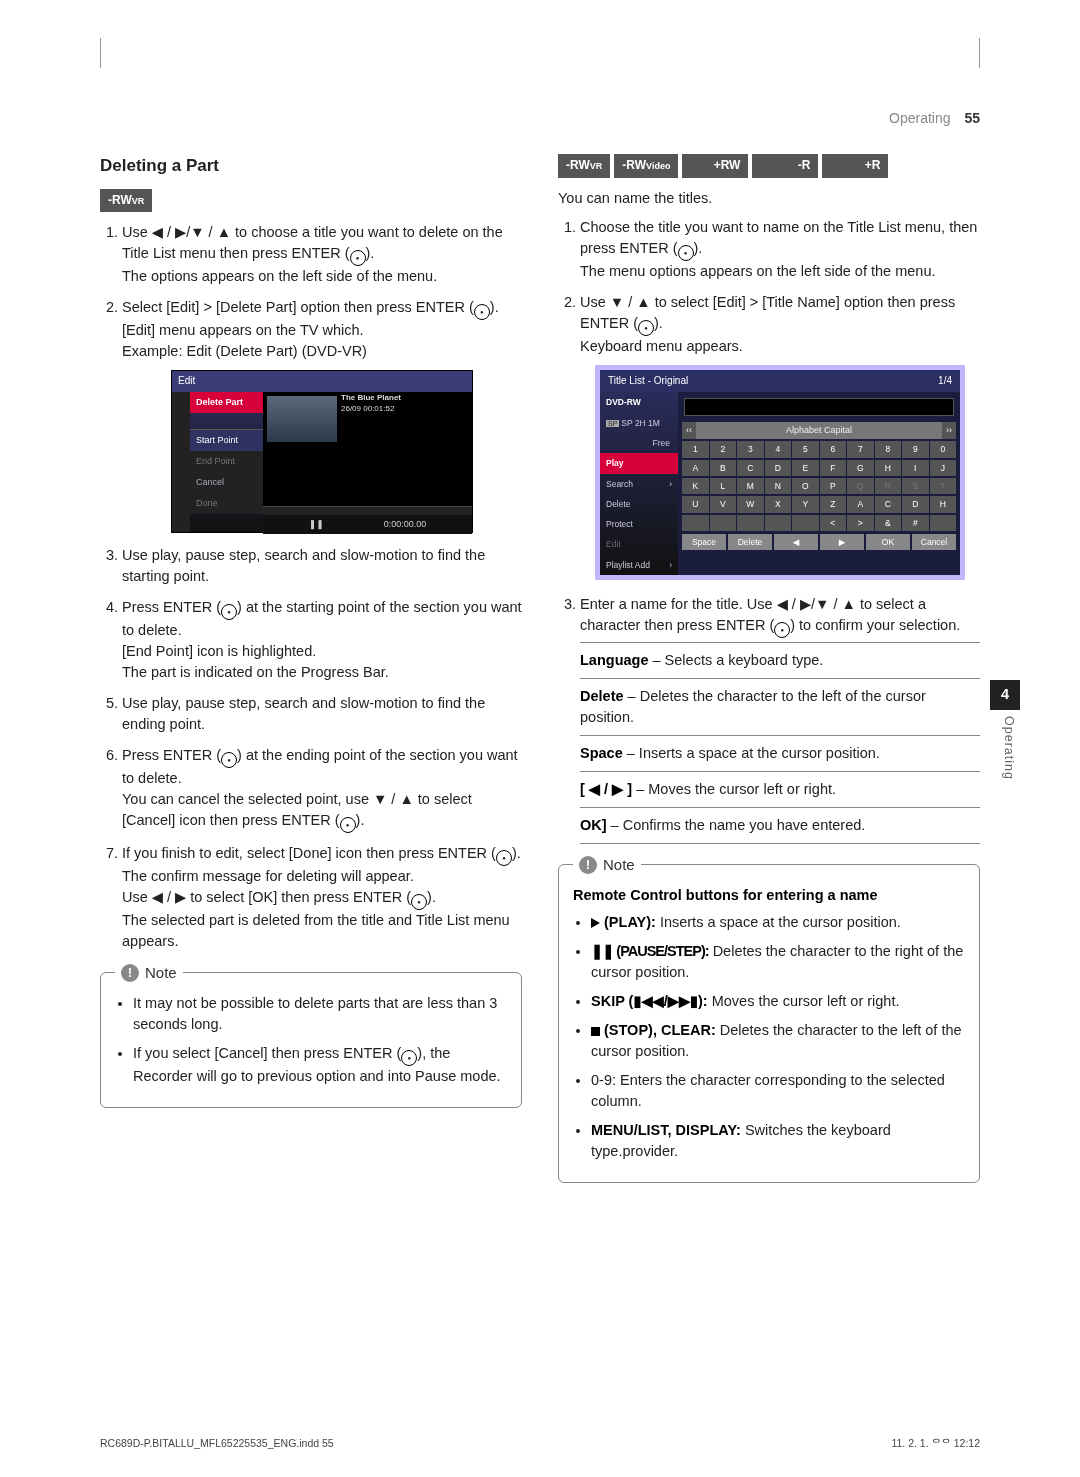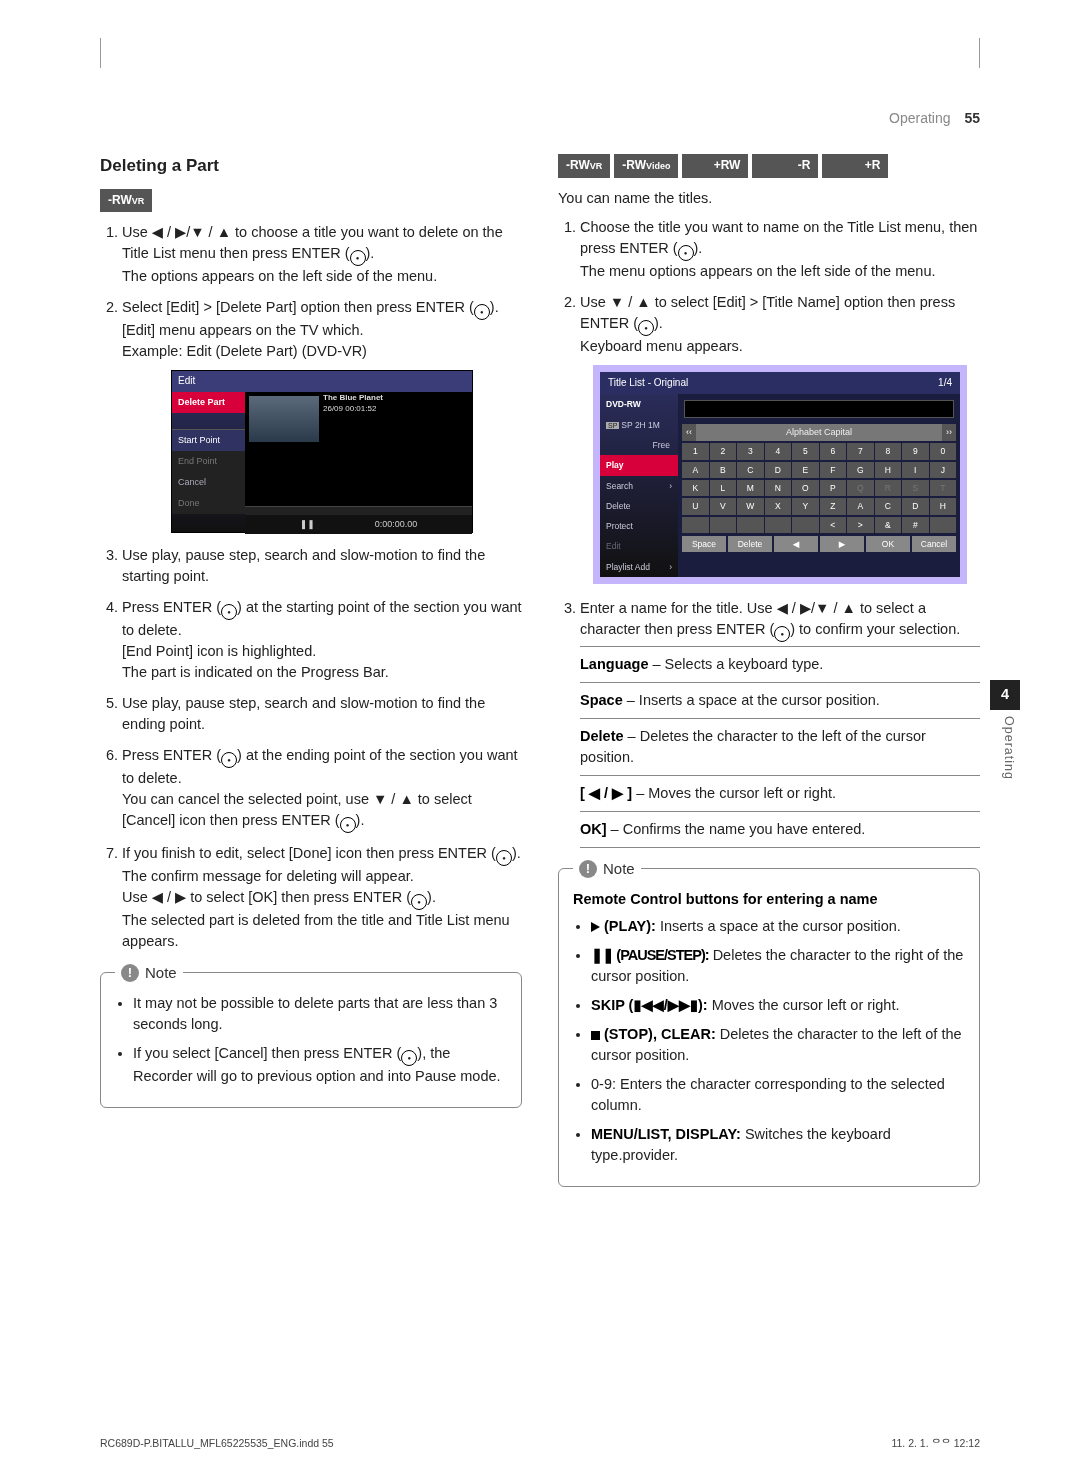--- a/index.html
+++ b/index.html
@@ -111,42 +111,42 @@
   .shot1 {
     width: 300px;
     margin: 8px auto 12px auto;
     background: #222;
     border: 1px solid #000;
     font-size: 9px;
     color: #ccc;
   }
   .shot1 .s1-hdr { background: #3a3d78; color: #fff; padding: 3px 6px; font-size: 10px; }
   .shot1 .s1-body { display: flex; }
-  .shot1 .s1-side { width: 73px; background: linear-gradient(#2a2c5a, #111); }
+  .shot1 .s1-side { width: 73px; background: linear-gradient(#2a2c5a, #111); margin-left: 18px; }
   .shot1 .s1-side div { padding: 4px 6px; font-size: 9px; color: #aab; }
   .shot1 .s1-side .hl { background: #d8003a; color: #fff; font-weight: 700; }
   .shot1 .s1-main { flex: 1; background: #000; position: relative; height: 140px; }
   .shot1 .s1-thumb {
     width: 70px; height: 46px;
     background: linear-gradient(#5a6a7a, #2a3a4a);
     margin: 4px;
     display: inline-block;
   }
   .shot1 .s1-caption { font-size: 8px; color: #ddd; }
   .shot1 .s1-progress { height: 8px; background: #222; border-top: 1px solid #444; margin-top: 60px; }
   .shot1 .s1-ctrl {
     background: #111; color: #ccc; font-size: 9px; text-align: center; padding: 3px 0;
     display: flex; justify-content: center; gap: 60px;
   }
 
   .shot2 {
     width: 360px;
     margin: 8px auto 14px auto;
     background: #1b1d3e;
-    border: 7px solid #c4b5fd;
+    border: 5px solid #c4b5fd;
     font-size: 9px;
     color: #ccc;
   }
   .shot2 .s2-hdr { background: #2b2e63; color: #fff; padding: 4px 8px; display: flex; justify-content: space-between; font-size: 10px; }
   .shot2 .s2-body { display: flex; }
   .shot2 .s2-side { width: 78px; background: linear-gradient(#2a2c5a, #111); }
   .shot2 .s2-side div { padding: 4px 6px; font-size: 8.5px; color: #ccd; }
   .shot2 .s2-side .hl { background: #d8003a; color: #fff; font-weight: 700; }
   .shot2 .s2-main { flex:1; padding: 4px; }
   .shot2 .s2-preview { height: 16px; background: #000; margin: 2px 2px 6px 2px; border: 1px solid #555; }
@@ -414,22 +414,22 @@
                   </div>
               </div>
             </div>
           </div>
         </li>
         <li>
           <span>Enter a name for the title. Use </span><span class="sym">◀ / ▶/▼ / ▲</span><span> to select a character then press ENTER (</span><span class="enter-sym"></span><span>) to confirm your selection.</span>
 
           <div class="defs">
             <div class="def"><span class="bold">Language</span><span> – </span><span>Selects a keyboard type.</span></div>
+            <div class="def"><span class="bold">Delete</span><span> – </span><span>Deletes the character to the left of the cursor position.</span></div>
             <div class="def"><span class="bold">Space</span><span> – </span><span>Inserts a space at the cursor position.</span></div>
-            <div class="def"><span class="bold">Delete</span><span> – </span><span>Deletes the character to the left of the cursor position.</span></div>
             <div class="def"><span class="bold">[ ◀ / ▶ ]</span><span> – </span><span>Moves the cursor left or right.</span></div>
             <div class="def"><span class="bold">OK]</span><span> – </span><span>Confirms the name you have entered.</span></div>
           </div>
         </li>
       </ol>
 
       <div class="note-box">
         <div class="note-header">
           <span class="bang">!</span>
           <span>Note</span>

